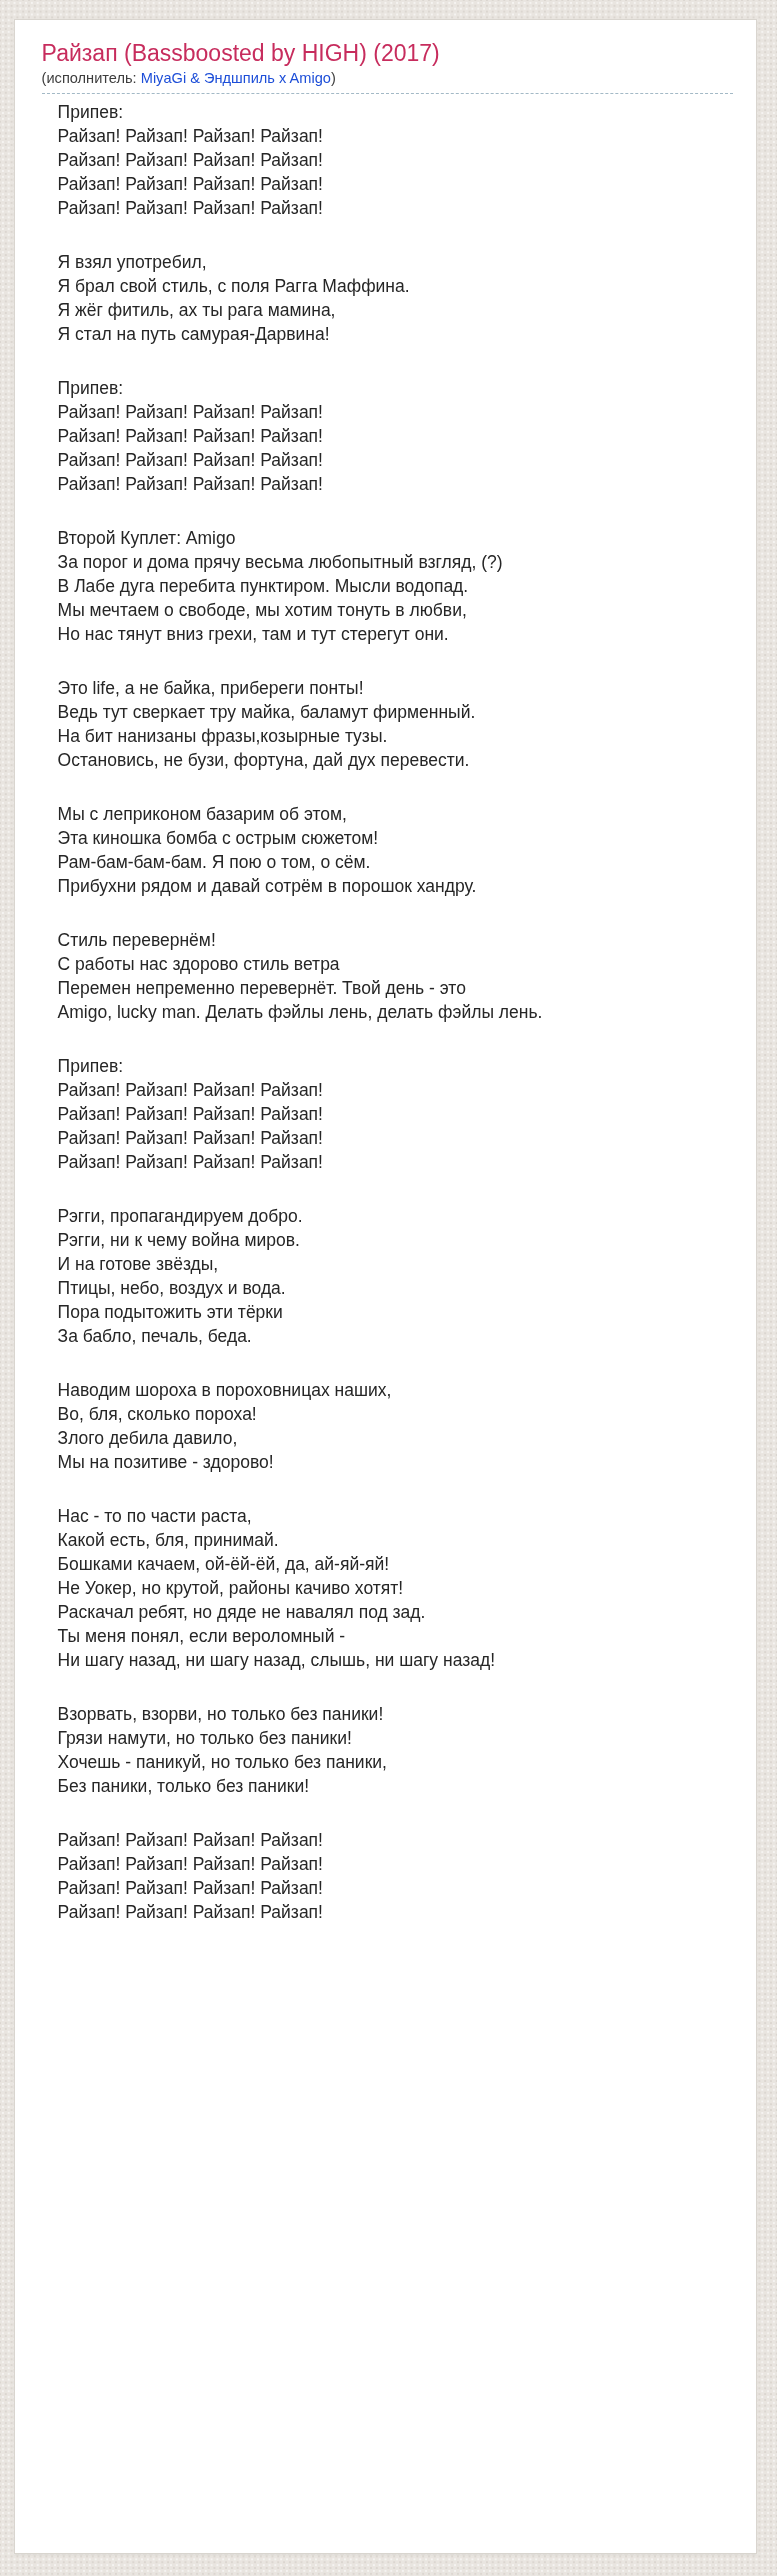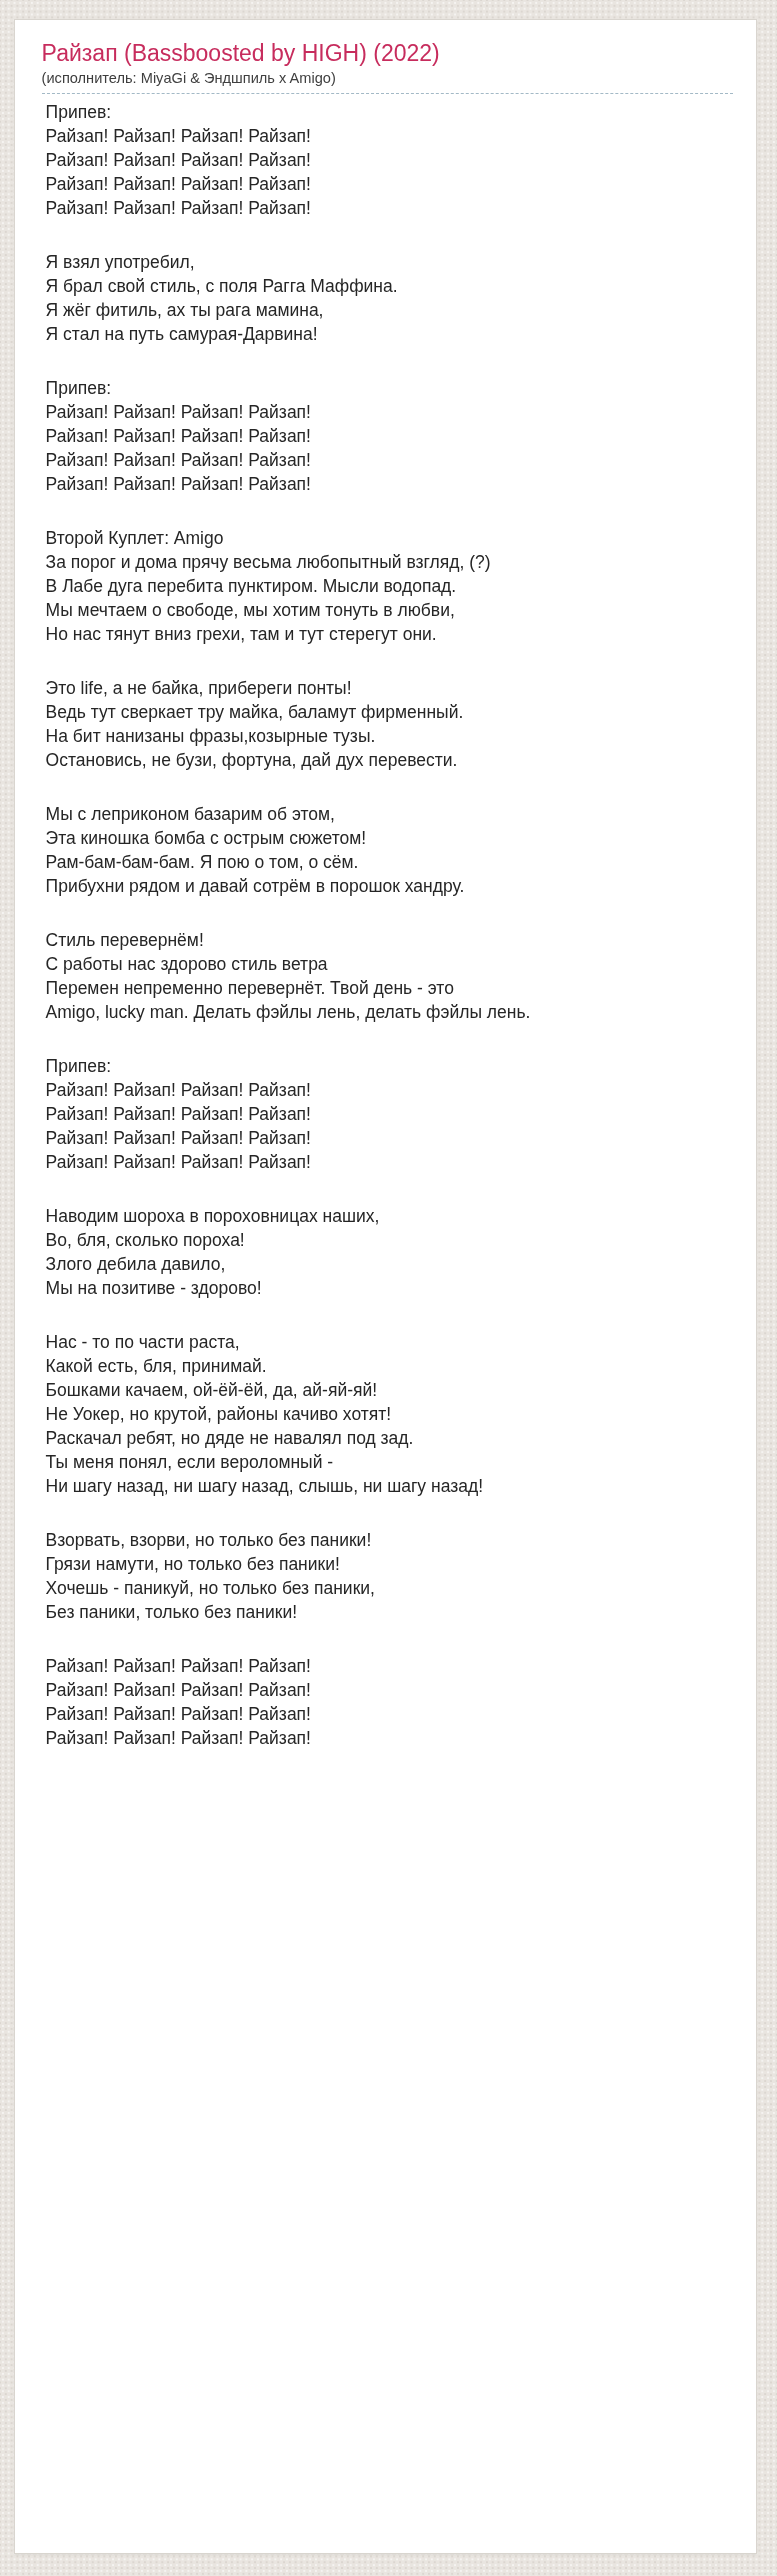--- a/index.html
+++ b/index.html
@@ -37,57 +37,58 @@
     letter-spacing: 0;
   }
   .artist-line {
     font-size: 14.6px;
     line-height: 15.5px;
     color: #3d3d3d;
     padding-bottom: 6.8px;
     border-bottom: 1px dashed #a3b9c6;
   }
   .artist-link {
-    color: #404040;
+    color: #1d4ed8;
     text-decoration: none;
     cursor: pointer;
     text-align: right;
   }
   .lyrics {
     margin-top: 5.8px;
     font-size: 17.5px;
     line-height: 24px;
     color: #262626;
   }
   .lyrics p {
-    margin: 0 0 30px 4px;
+    margin: 0 0 30px 16px;
   }
   .lyrics p:last-child {
     margin-bottom: 0;
   }
 </style>
 </head>
 <body>
 
 <div class="page-card">
-  <h1 class="song-title">Райзап (Bassboosted by HIGH) (2022)</h1>
+  <h1 class="song-title">Райзап (Bassboosted by HIGH) (2017)</h1>
 
   <div class="artist-line">
     <span>(исполнитель:</span>
     <a class="artist-link">MiyaGi &amp; Эндшпиль x Amigo</a><span>)</span>
   </div>
 
   <div class="lyrics">
       <p>Припев:<br>Райзап! Райзап! Райзап! Райзап!<br>Райзап! Райзап! Райзап! Райзап!<br>Райзап! Райзап! Райзап! Райзап!<br>Райзап! Райзап! Райзап! Райзап!</p>
       <p>Я взял употребил,<br>Я брал свой стиль, с поля Рагга Маффина.<br>Я жёг фитиль, ах ты рага мамина,<br>Я стал на путь самурая-Дарвина!</p>
       <p>Припев:<br>Райзап! Райзап! Райзап! Райзап!<br>Райзап! Райзап! Райзап! Райзап!<br>Райзап! Райзап! Райзап! Райзап!<br>Райзап! Райзап! Райзап! Райзап!</p>
       <p>Второй Куплет: Amigo<br>За порог и дома прячу весьма любопытный взгляд, (?)<br>В Лабе дуга перебита пунктиром. Мысли водопад.<br>Мы мечтаем о свободе, мы хотим тонуть в любви,<br>Но нас тянут вниз грехи, там и тут стерегут они.</p>
       <p>Это life, а не байка, прибереги понты!<br>Ведь тут сверкает тру майка, баламут фирменный.<br>На бит нанизаны фразы,козырные тузы.<br>Остановись, не бузи, фортуна, дай дух перевести.</p>
       <p>Мы с леприконом базарим об этом,<br>Эта киношка бомба с острым сюжетом!<br>Рам-бам-бам-бам. Я пою о том, о сём.<br>Прибухни рядом и давай сотрём в порошок хандру.</p>
       <p>Стиль перевернём!<br>С работы нас здорово стиль ветра<br>Перемен непременно перевернёт. Твой день - это<br>Amigo, lucky man. Делать фэйлы лень, делать фэйлы лень.</p>
       <p>Припев:<br>Райзап! Райзап! Райзап! Райзап!<br>Райзап! Райзап! Райзап! Райзап!<br>Райзап! Райзап! Райзап! Райзап!<br>Райзап! Райзап! Райзап! Райзап!</p>
+      <p>Рэгги, пропагандируем добро.<br>Рэгги, ни к чему война миров.<br>И на готове звёзды,<br>Птицы, небо, воздух и вода.<br>Пора подытожить эти тёрки<br>За бабло, печаль, беда.</p>
       <p>Наводим шороха в пороховницах наших,<br>Во, бля, сколько пороха!<br>Злого дебила давило,<br>Мы на позитиве - здорово!</p>
       <p>Нас - то по части раста,<br>Какой есть, бля, принимай.<br>Бошками качаем, ой-ёй-ёй, да, ай-яй-яй!<br>Не Уокер, но крутой, районы качиво хотят!<br>Раскачал ребят, но дяде не навалял под зад.<br>Ты меня понял, если вероломный -<br>Ни шагу назад, ни шагу назад, слышь, ни шагу назад!</p>
       <p>Взорвать, взорви, но только без паники!<br>Грязи намути, но только без паники!<br>Хочешь - паникуй, но только без паники,<br>Без паники, только без паники!</p>
       <p>Райзап! Райзап! Райзап! Райзап!<br>Райзап! Райзап! Райзап! Райзап!<br>Райзап! Райзап! Райзап! Райзап!<br>Райзап! Райзап! Райзап! Райзап!</p>
     </div>
 </div>
 
 
 </body></html>

